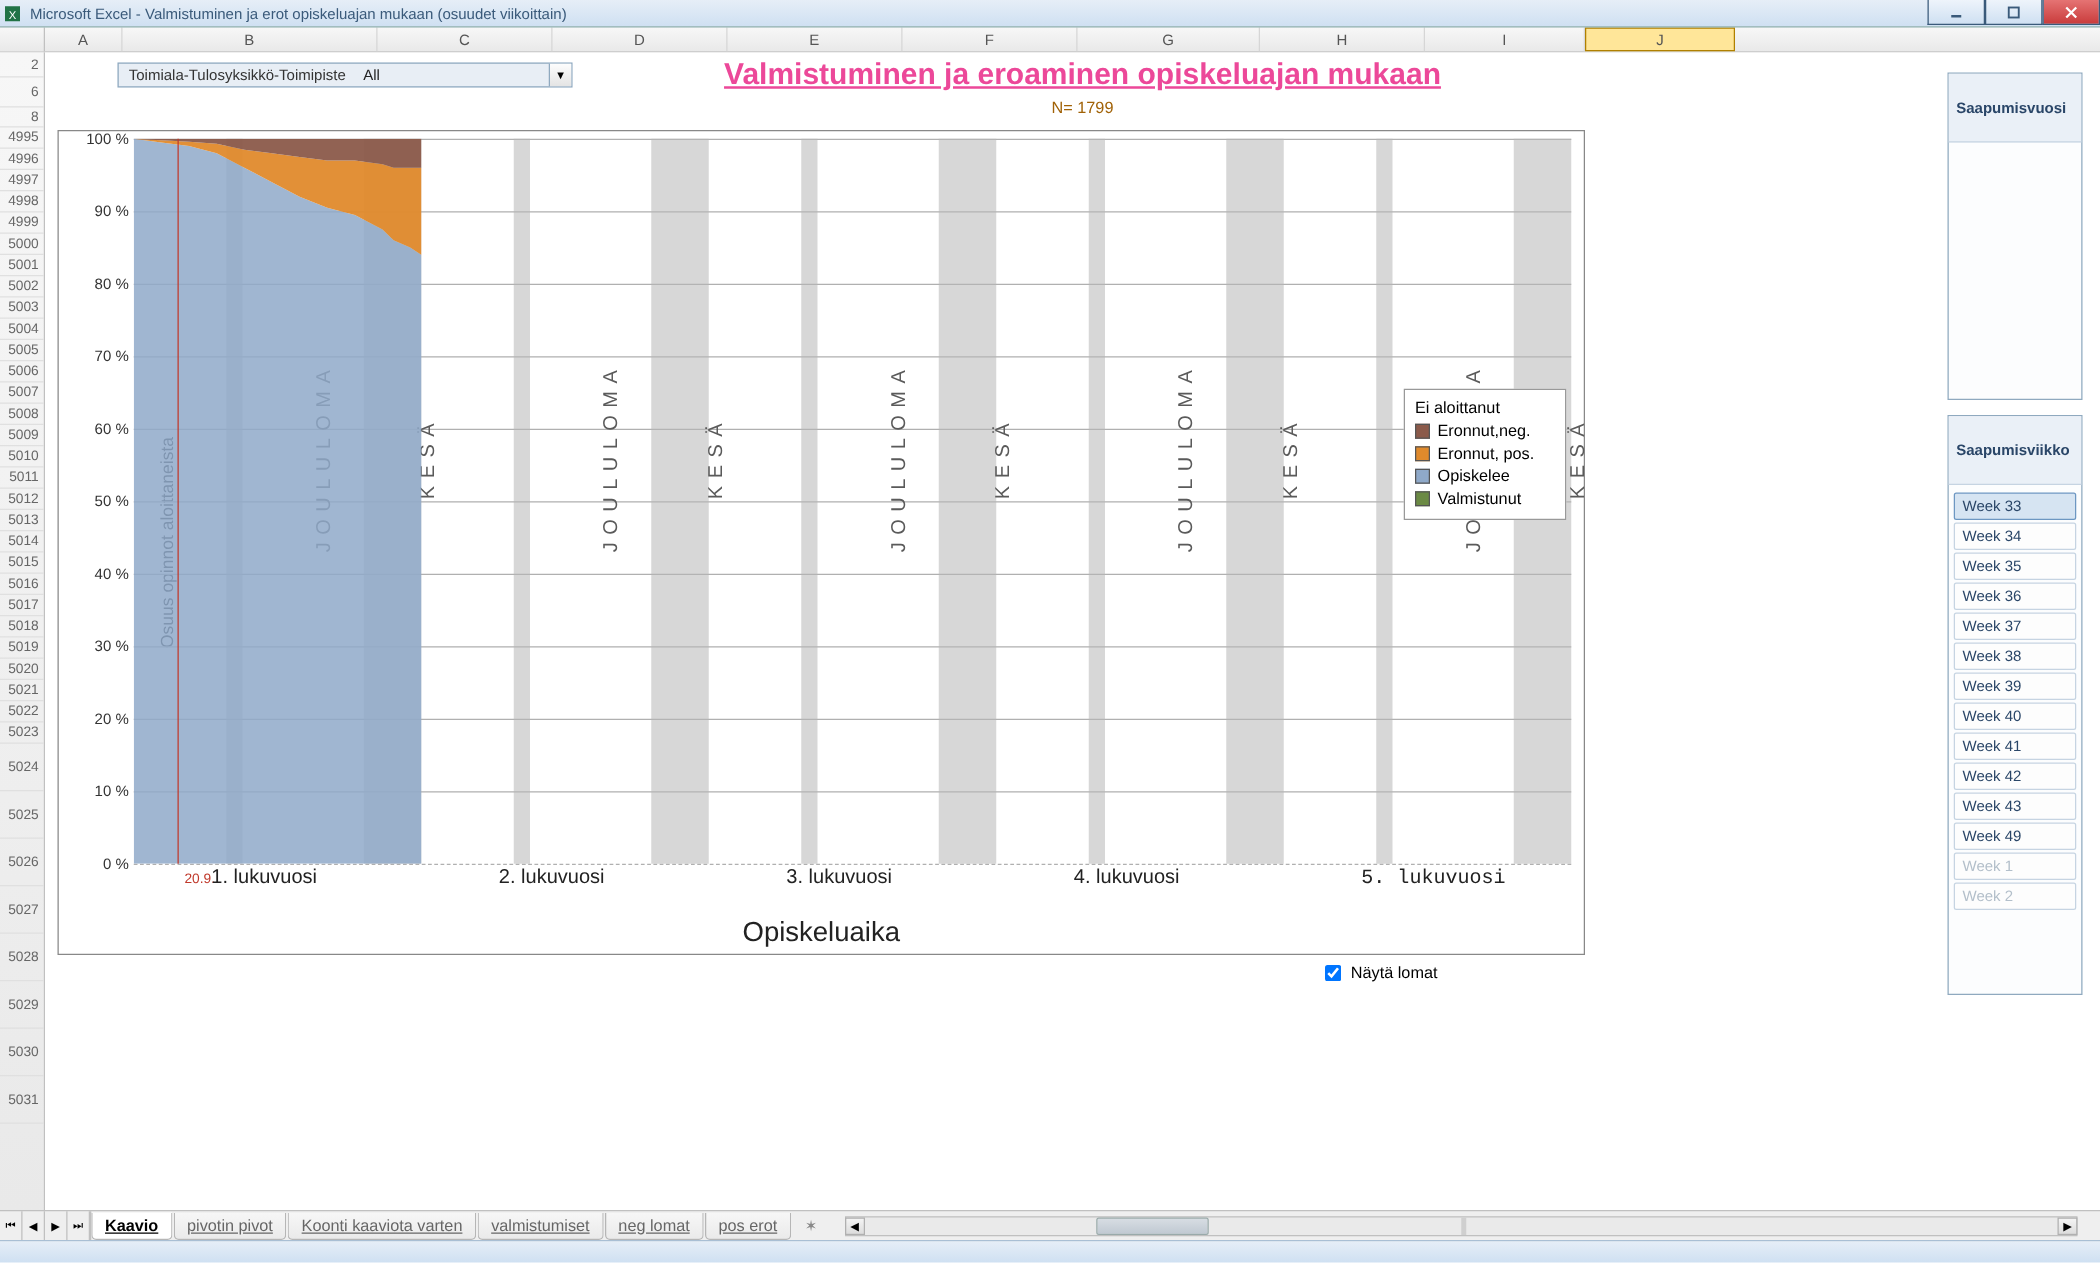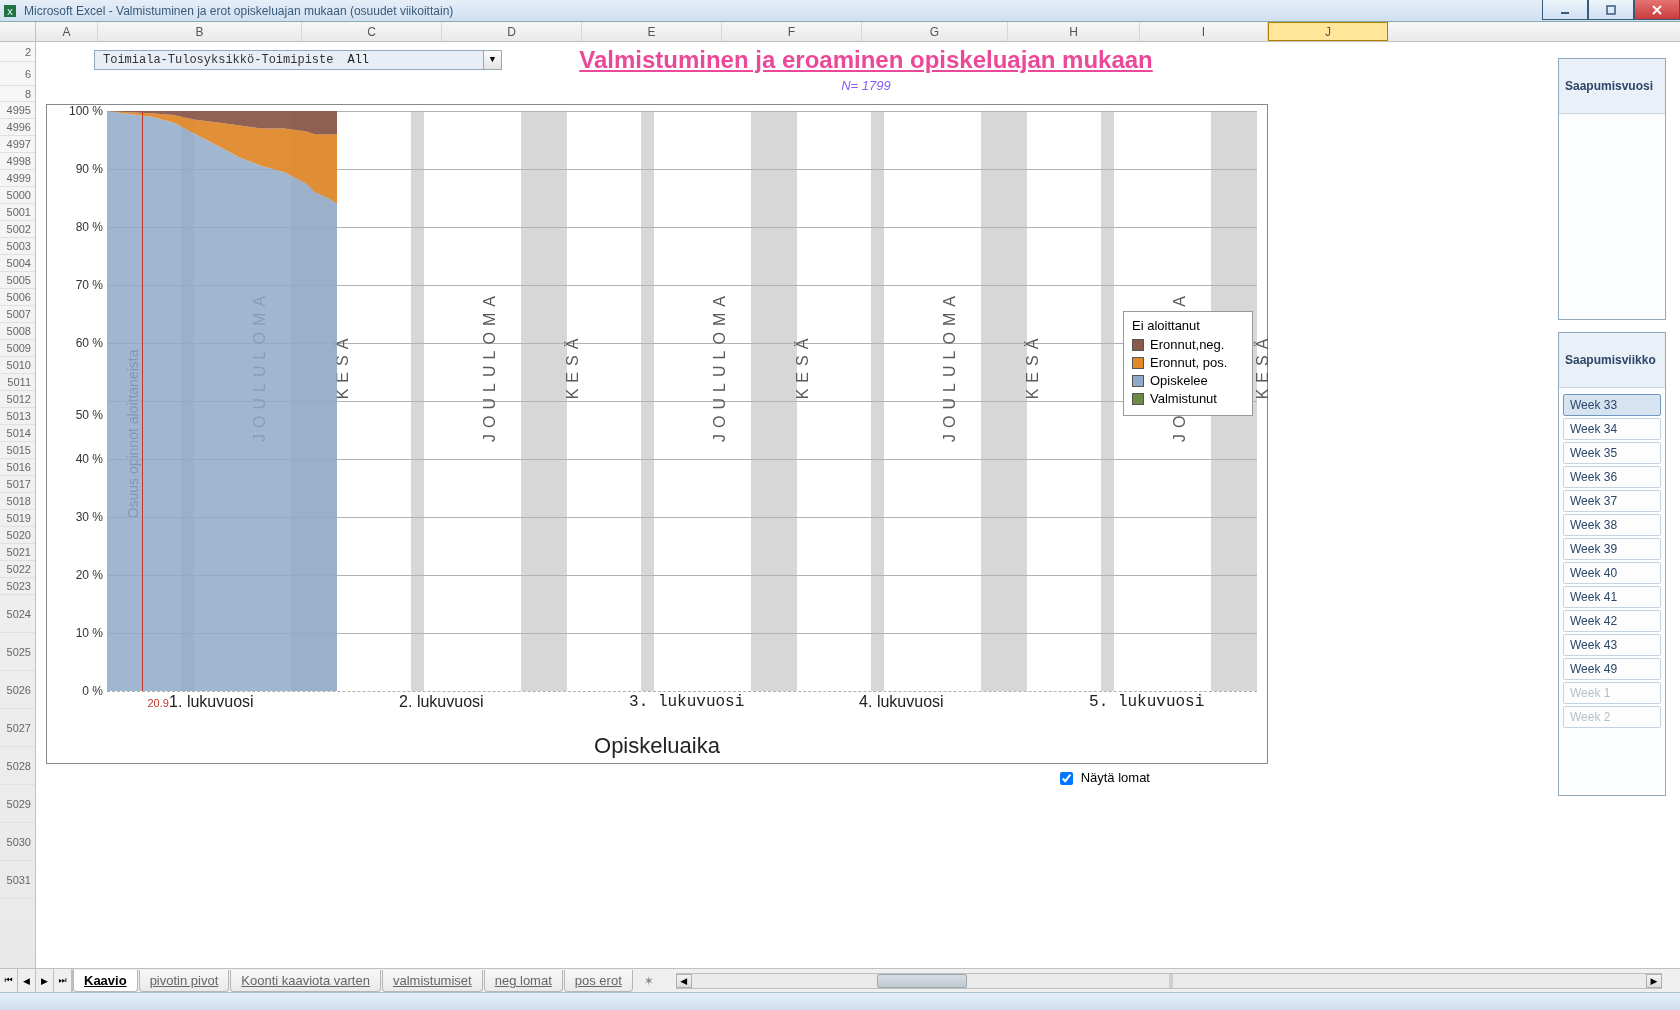--- a/index.html
+++ b/index.html
@@ -23,29 +23,29 @@
 .colcell.selected { background: #ffe699; border: 1px solid #b08000; }
 
 
 .mainrow { display: flex; height: 926px; }
 .rowhdrs { width: 36px; background: linear-gradient(#f7f7f7,#e9e9e9); border-right: 1px solid #c0c0c0; display: flex; flex-direction: column; }
 .rowcell { height: 17px; border-bottom: 1px solid #e0e0e0; font-size: 11px; color: #666; display: flex; align-items: center; justify-content: flex-end; padding-right: 4px; }
 
 .sheet { position: relative; width: 1644px; height: 100%; background: #fff; }
 
 
-.filterbox { position: absolute; top: 8px; left: 58px; width: 408px; height: 20px; background: #e8eef5; border: 1px solid #8fa9bf; display: flex; align-items: center; font-size: 12px; font-family: Liberation Mono, monospace; }
+.filterbox { position: absolute; top: 8px; left: 58px; width: 364px; height: 20px; background: #e8eef5; border: 1px solid #8fa9bf; display: flex; align-items: center; font-size: 12px; }
 .filterbox .lbl { padding: 0 8px; color: #333; }
 .filterbox .val { flex: 1; padding-left: 6px; color: #222; }
 .filterbox .dd { width: 18px; height: 100%; border-left: 1px solid #8fa9bf; background: linear-gradient(#fdfdfd,#e4e4e4); display: flex; align-items: center; justify-content: center; font-size: 9px; }
 
 
 .chart-title { position: absolute; top: 4px; left: 460px; width: 740px; text-align: center; }
 .chart-title h1 { font-size: 24px; font-weight: bold; text-decoration: underline; color: #ec4899; }
-.chart-title .sub { font-size: 13px; margin-top: 4px; color: #8b5cf6; font-style: italic; }
+.chart-title .sub { font-size: 13px; margin-top: 4px; color: #a16207; }
 
 
 .chart { position: absolute; top: 62px; left: 10px; width: 1222px; height: 660px; border: 1px solid #888; background: #fff; }
 
 
 .plot { position: absolute; left: 60px; right: 10px; top: 6px; bottom: 72px; }
 .plot .grid { position: absolute; left: 0; right: 0; border-top: 1px solid #b0b0b0; }
 .plot .grid.dash { border-top: 1px dashed #b0b0b0; }
 .plot .ylbl { position: absolute; left: -46px; width: 42px; text-align: right; font-size: 12px; color: #333; top: -7px; }
 
@@ -215,21 +215,21 @@
           <div class="ylbl" style="top: 573px;">0 %</div>
           <div class="grid" style="top: 522px;"></div>
           <div class="ylbl" style="top: 515px;">10 %</div>
           <div class="grid" style="top: 464px;"></div>
           <div class="ylbl" style="top: 457px;">20 %</div>
           <div class="grid" style="top: 406px;"></div>
           <div class="ylbl" style="top: 399px;">30 %</div>
           <div class="grid" style="top: 348px;"></div>
           <div class="ylbl" style="top: 341px;">40 %</div>
           <div class="grid" style="top: 290px;"></div>
-          <div class="ylbl" style="top: 297px;">50 %</div>
+          <div class="ylbl" style="top: 283px;">50 %</div>
           <div class="grid" style="top: 232px;"></div>
           <div class="ylbl" style="top: 225px;">60 %</div>
           <div class="grid" style="top: 174px;"></div>
           <div class="ylbl" style="top: 167px;">70 %</div>
           <div class="grid" style="top: 116px;"></div>
           <div class="ylbl" style="top: 109px;">80 %</div>
           <div class="grid" style="top: 58px;"></div>
           <div class="ylbl" style="top: 51px;">90 %</div>
           <div class="grid" style="top: 0px;"></div>
           <div class="ylbl" style="top: -7px;">100 %</div>
@@ -280,21 +280,21 @@
               <span>Opiskelee</span>
             </div>
             <div class="row">
               <span class="sw" style="background: rgb(107, 138, 68);"></span>
               <span>Valmistunut</span>
             </div>
           </div>
       </div>
     <div class="xcat" style="left: 122.1px; bottom: 52px; position: absolute;">1. lukuvuosi</div>
         <div class="xcat" style="left: 352.1px; bottom: 52px; position: absolute;">2. lukuvuosi</div>
-        <div class="xcat" style="left: 582.1px; bottom: 52px; position: absolute; font-family: Liberation Mono, monospace;">3. lukuvuosi</div>
+        <div class="xcat" style="left: 582.1px; bottom: 52px; position: absolute;">3. lukuvuosi</div>
         <div class="xcat" style="left: 812.1px; bottom: 52px; position: absolute;">4. lukuvuosi</div>
         <div class="xcat" style="left: 1042.1px; bottom: 52px; position: absolute; font-family: Liberation Mono, monospace;">5. lukuvuosi</div>
       </div>
 
     <label class="chk">
       <input type="checkbox" id="chk-lomat" checked="" style="">
       <span>Näytä lomat</span>
     </label>
 
     <div class="slicer year">

